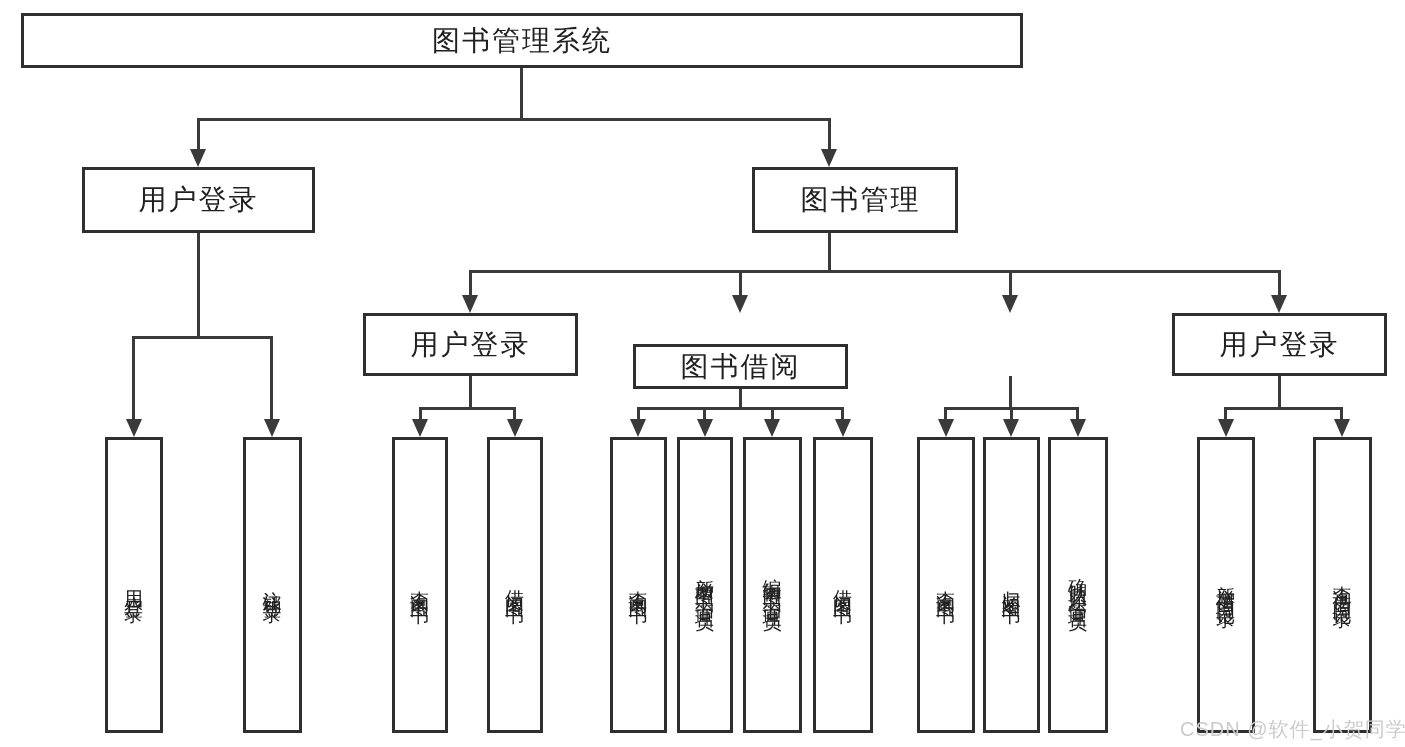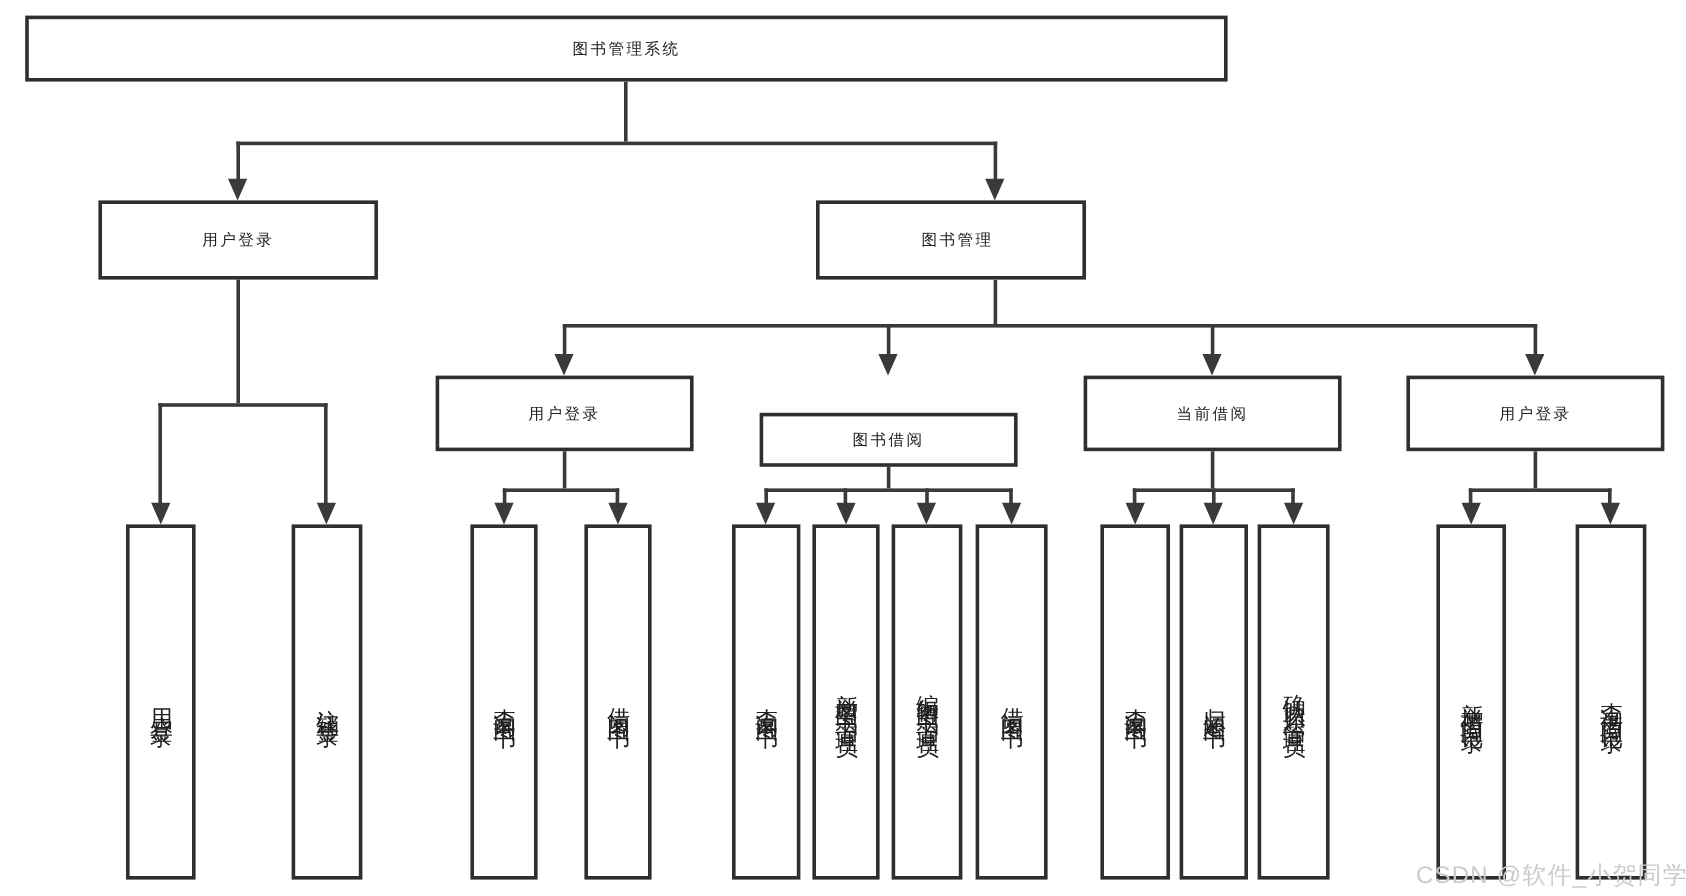--- a/index.html
+++ b/index.html
@@ -5,21 +5,21 @@
   html,body{margin:0;padding:0;background:#ffffff;}
   #stage{
     position:relative;width:1405px;height:747px;background:var(--background,#ffffff);
     font-family:"Liberation Sans","DejaVu Sans",sans-serif;overflow:hidden;
   }
   .box{
     position:absolute;box-sizing:border-box;background:#ffffff;
     border:3px solid var(--box_border,#2f2f2f);
     display:flex;align-items:center;justify-content:center;z-index:2;
   }
-  .hlabel{font-size:13px;color:var(--text,#202020);letter-spacing:2px;white-space:nowrap;}
+  .hlabel{font-size:28px;color:var(--text,#202020);letter-spacing:2px;white-space:nowrap;}
   .vlabel{
     writing-mode:vertical-rl;text-orientation:mixed;
     font-size:19px;color:var(--text,#202020);letter-spacing:5px;line-height:1;
   }
   .line{position:absolute;background:var(--line,#3a3a3a);z-index:1;}
   .arrow{
     position:absolute;width:0;height:0;z-index:1;
     border-left:8px solid transparent;border-right:8px solid transparent;
     border-top:18px solid var(--line,#3a3a3a);
   }
@@ -107,35 +107,32 @@
   </div>
 
   <div class="box" style="left:21px;top:13px;width:1002px;height:55px;">
     <span class="hlabel">图书管理系统</span>
   </div>
 
   <div class="box" style="left:82px;top:167px;width:233px;height:66px;">
     <span class="hlabel">用户登录</span>
   </div>
 
-  <div class="box" style="left:680px;top:167px;width:225px;height:66px;padding-left:11px;">
+  <div class="box" style="left:752px;top:167px;width:206px;height:66px;padding-left:11px;">
     <span class="hlabel">图书管理</span>
   </div>
 
   <div class="box" style="left:363px;top:313px;width:215px;height:63px;">
     <span class="hlabel">用户登录</span>
   </div>
 
   <div class="box" style="left:633px;top:310px;width:215px;height:45px;margin-top:34px;">
     <span class="hlabel">图书借阅</span>
   </div>
 
-  <div class="box" style="left:903px;top:313px;width:215px;height:63px;">
-    <span class="hlabel">当前借阅</span>
-  </div>
 
   <div class="box" style="left:1172px;top:313px;width:215px;height:63px;">
     <span class="hlabel">用户登录</span>
   </div>
 
   <div class="box" style="left:105px;top:437px;width:58px;height:296px;">
     <span class="vlabel">用户登录</span>
   </div>
   <div class="box" style="left:243px;top:437px;width:59px;height:296px;">
     <span class="vlabel">注销登录</span>

